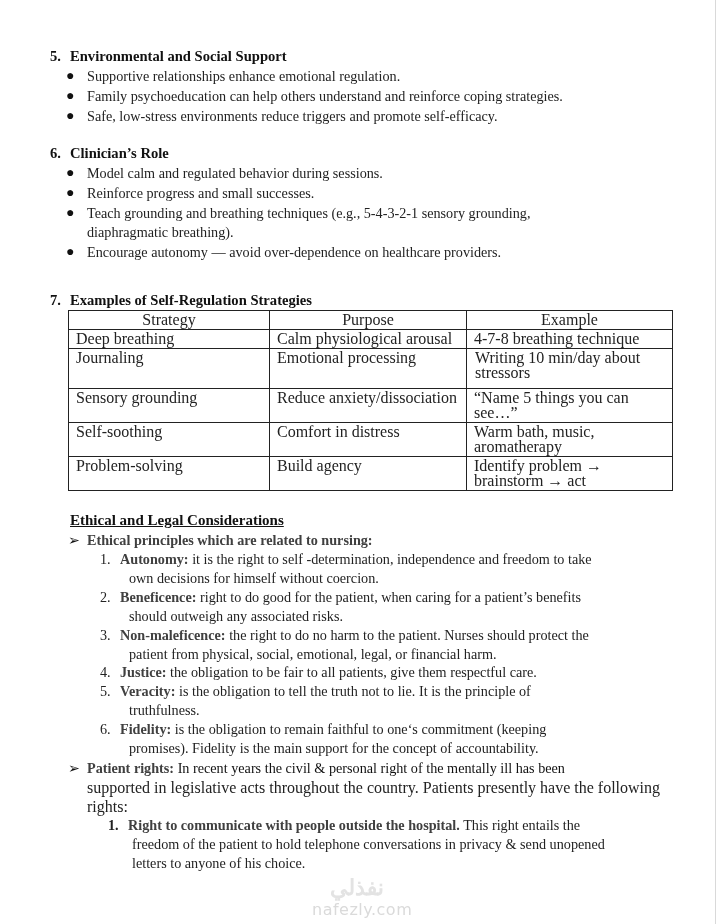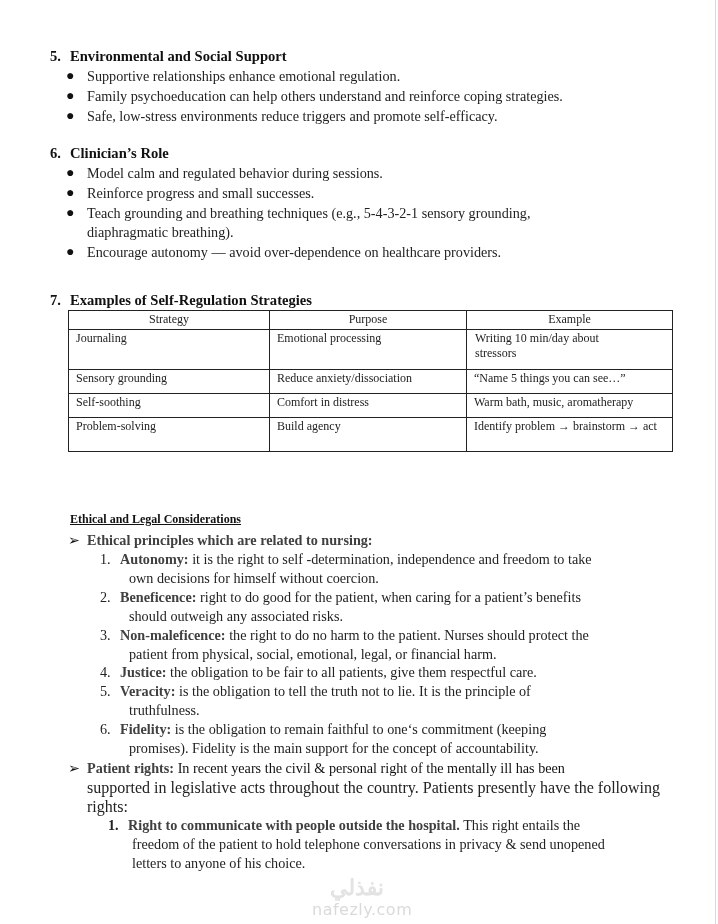--- a/index.html
+++ b/index.html
@@ -15,31 +15,31 @@
   .edge-line { position:absolute; right:2px; top:0; bottom:0; width:1px; background:#d9d9d9; }
   .sec-head { position:absolute; left:50px; font-weight:bold; font-size:14.6px; }
   .sec-head .num { display:inline-block; width:20px; }
   .bullet { position:absolute; left:66px; font-size:14.2px; }
   .bullet .dot { position:absolute; left:0; top:0; font-size:14px; }
   .bullet .txt { position:absolute; left:21px; top:0; white-space:nowrap; color:#222; }
   .cont { position:absolute; left:87px; white-space:nowrap; color:#222; }
 
   table.strat {
     position:absolute; left:68px; top:310px; width:605px;
-    border-collapse: collapse; font-size:12px; color:#222;
+    border-collapse: collapse; font-size:16px; color:#222;
   }
   table.strat td, table.strat th {
     border: 1px solid #222; padding: 1px 7px 2px 7px; vertical-align: top;
     font-weight: normal; text-align: left; line-height: 15px;
   }
   table.strat th { text-align:center; }
   table.strat td.c1 { width:186px; }
   table.strat td.c2 { width:182px; }
 
-  .ethics-title { position:absolute; left:70px; top:512px; font-weight:bold; font-size:12px; text-decoration: underline; }
+  .ethics-title { position:absolute; left:70px; top:512px; font-weight:bold; font-size:15px; text-decoration: underline; }
   .arrow-item { position:absolute; left:68px; font-size:14.2px; }
   .arrow-item .arr { position:absolute; left:0; top:0; }
   .arrow-item .txt { position:absolute; left:19px; top:0; white-space:nowrap; }
   .num-item { position:absolute; left:100px; font-size:14.2px; white-space:nowrap; color:#222; }
   .num-item .n { display:inline-block; width:20px; }
   .ncont { position:absolute; left:129px; font-size:14.2px; white-space:nowrap; color:#222; }
   .pcont { position:absolute; left:87px; font-size:16px; white-space:nowrap; color:#222; }
   b { font-weight: bold; color:#404040; }
 
   .watermark { position:absolute; left:312px; top:876px; text-align:center; width:90px; }
@@ -95,20 +95,25 @@
 
   <table class="strat">
     <thead>
       <tr>
         <th>Strategy</th>
         <th>Purpose</th>
         <th>Example</th>
       </tr>
     </thead>
     <tbody>
+      <tr>
+        <td class="c1">Deep breathing</td>
+        <td class="c2">Calm physiological arousal</td>
+        <td>4-7-8 breathing technique</td>
+      </tr>
       <tr style="height:40px;">
         <td class="c1">Journaling</td>
         <td class="c2">Emotional processing</td>
         <td style="white-space:normal; padding-right:30px;padding-left:8px;">Writing 10 min/day about stressors</td>
       </tr>
       <tr style="height:24px;">
         <td class="c1">Sensory grounding</td>
         <td class="c2">Reduce anxiety/dissociation</td>
         <td>“Name 5 things you can see…”</td>
       </tr>

